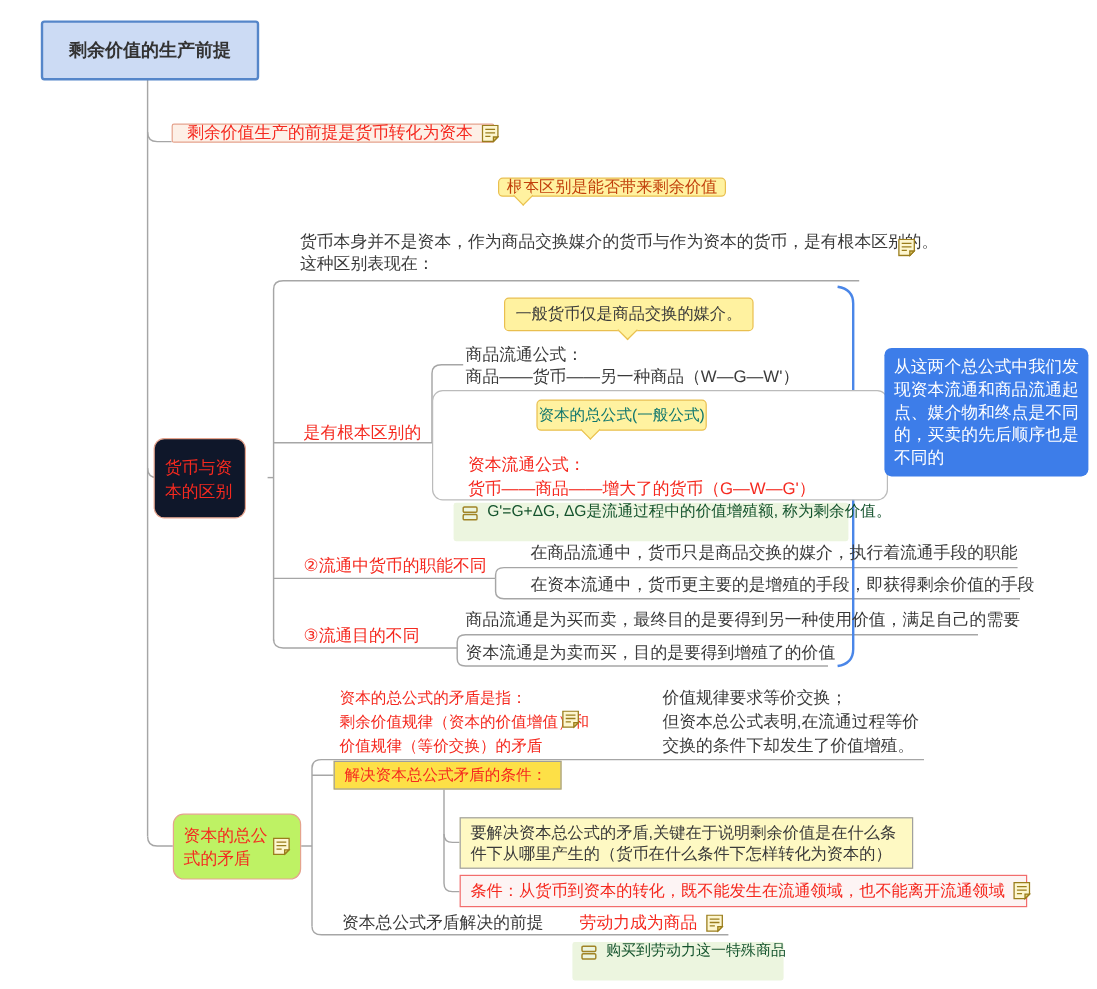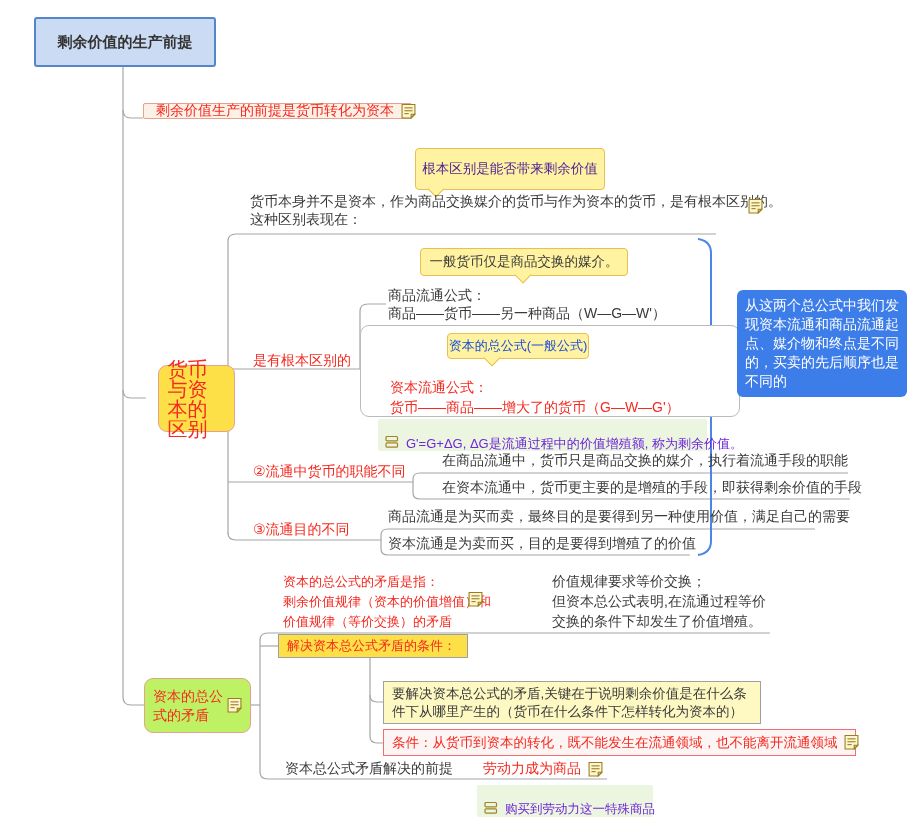--- a/index.html
+++ b/index.html
@@ -17,44 +17,44 @@
   .branch1-box{left:143px;top:103px;width:269px;height:16px;background:#fdf0e7;border:1px solid #e5a38d;
     border-radius:2px;display:flex;align-items:center;padding:0 8px 0 12px;box-sizing:border-box;
     font-size:14px;}
   .branch1-box .lbl{white-space:nowrap;}
   .branch1-box svg{margin-left:7px;flex:none;}
 
   .callout{background:#fff2a0;border:1px solid #e9bf4f;border-radius:4px;display:flex;align-items:center;
     justify-content:center;box-sizing:border-box;}
   .tail{position:absolute;bottom:-6px;width:11px;height:11px;background:#fff2a0;
     border-right:1px solid #e9bf4f;border-bottom:1px solid #e9bf4f;transform:rotate(45deg);}
-  .co1{left:415px;top:148px;width:190px;height:42px;font-size:13.5px;color:#4c1d95;}
+  .co1{left:415px;top:148px;width:190px;height:16px;font-size:13.5px;color:#c2410c;}
   .co2{left:420px;top:248px;width:208px;height:28px;font-size:13.5px;color:#3a3a3a;}
-  .co3{left:447px;top:333px;width:142px;height:26px;font-size:13px;color:#1d4ed8;}
+  .co3{left:447px;top:333px;width:142px;height:26px;font-size:13px;color:#0f766e;}
 
   .intro{left:250px;top:192px;width:500px;font-size:14px;line-height:18px;color:#3a3a3a;}
 
-  .diff-box{left:158px;top:365px;width:77px;height:67px;background:#fde047;border:1px solid #e5a38d;
+  .diff-box{left:128px;top:365px;width:77px;height:67px;background:#0f172a;border:1px solid #e5a38d;
     border-radius:9px;display:flex;align-items:center;justify-content:center;box-sizing:border-box;
-    font-size:20px;line-height:20px;}
+    font-size:14px;line-height:20px;}
   .diff-box .lbl{width:58px;text-align:left;}
 
   .sec-label{font-size:14px;}
   .p1-label{left:253px;top:352px;}
   .p2-label{left:253px;top:463px;}
   .p3-label{left:253px;top:521px;}
 
   .commodity{left:388px;top:286px;font-size:14px;line-height:18px;color:#3a3a3a;}
 
   .capbox{left:360px;top:325px;width:380px;height:92px;background:#fff;border:1.5px solid #bbbbbb;
     border-radius:9px;box-sizing:border-box;}
   .capformula{left:390px;top:377px;font-size:14px;line-height:20px;}
 
-  .gnote{background:#ecf5df;border-radius:2px;display:flex;align-items:flex-start;padding:16px 7px;
-    box-sizing:border-box;color:#6d28d9;}
+  .gnote{background:#ecf5df;border-radius:2px;display:flex;align-items:flex-end;padding:16px 7px;
+    box-sizing:border-box;color:#14532d;}
   .gnote svg{flex:none;margin-right:7px;}
   .gnote1{left:378px;top:419px;width:329px;height:26px;font-size:13px;}
   .gnote2{left:477px;top:785px;width:176px;height:25px;font-size:12.5px;}
 
   .bluebox{left:737px;top:290px;width:170px;background:#3d7de9;border-radius:6px;box-sizing:border-box;
     padding:6px 8px;font-size:14px;line-height:19px;color:#ffffff;}
 
   .item{font-size:14px;color:#3a3a3a;}
   .p2-i1{left:442px;top:452px;}
   .p2-i2{left:442px;top:479px;}

